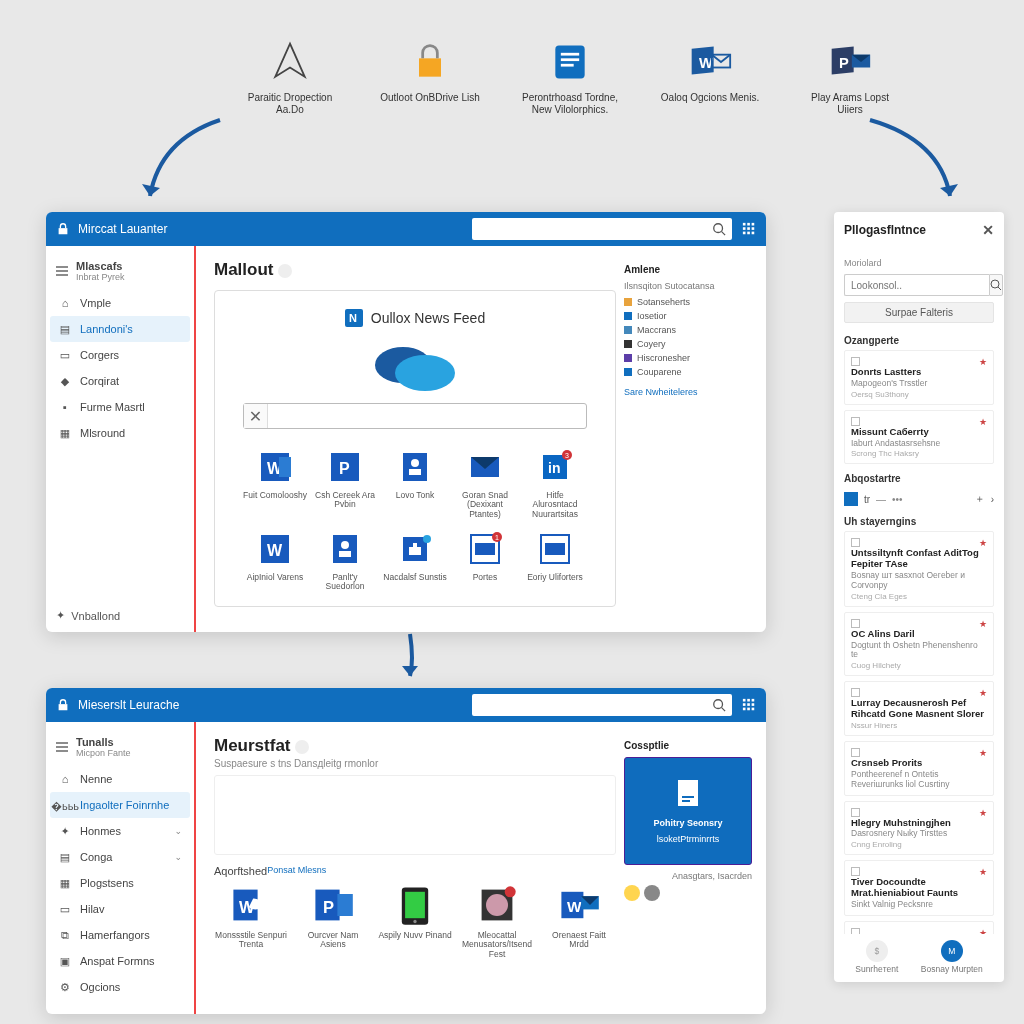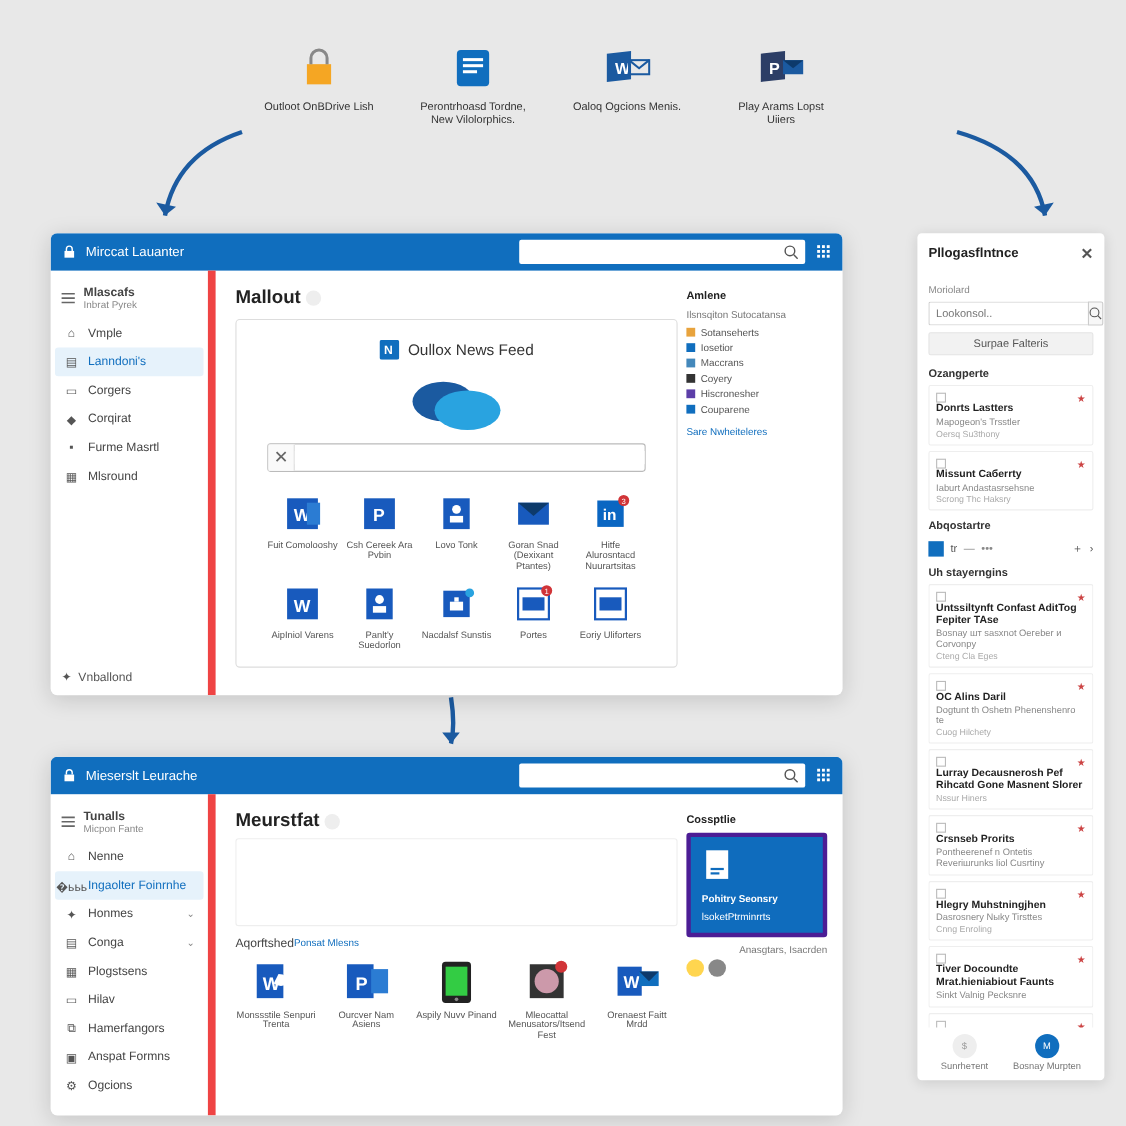--- a/index.html
+++ b/index.html
@@ -17,21 +17,21 @@
   
   .win { position:absolute; background:#fff; border-radius:6px; box-shadow:0 4px 20px rgba(0,0,0,.15); overflow:hidden; }
   .titlebar { height:34px; background:#106ebe; color:#fff; display:flex; align-items:center; padding:0 10px; font-size:12px; }
   .titlebar .lock { width:14px; margin-right:8px; }
   .titlebar .tb-search { margin-left:auto; background:#fff; width:260px; height:22px; border-radius:2px; display:flex; align-items:center; justify-content:flex-end; padding:0 6px; }
   .tb-search svg { width:14px; height:14px; }
   .tb-grid { margin-left:10px; width:14px; height:14px; color:#fff; }
 
   
   .body { display:flex; height:calc(100% - 34px); }
-  .side { width:150px; border-right:7px solid #ef4444; padding:10px 4px; font-size:11px; color:#444; }
+  .side { width:150px; border-right:2px solid #ef4444; padding:10px 4px; font-size:11px; color:#444; }
   .side .hdr { display:flex; align-items:center; gap:6px; margin:4px 4px 6px; }
   .side .hdr .sm { font-size:9px; color:#888; display:block; }
   .side .nav { margin-top:8px; }
   .side .nav .item { display:flex; align-items:center; gap:8px; padding:6px 8px; border-radius:3px; cursor:pointer; }
   .side .nav .item.sel { background:#e6f2fb; color:#106ebe; }
   .side .nav .ic { width:14px;height:14px; color:#555; display:flex;align-items:center;justify-content:center; }
   .side .bottom { position:absolute; bottom:10px; left:10px; font-size:11px; display:flex; align-items:center; gap:6px; color:#555; }
 
   
   .main { flex:1; padding:14px 0 14px 18px; display:flex; }
@@ -51,21 +51,21 @@
   .badge { fill:#d13438; }
 
   
   .aside { width:150px; padding:4px 14px 0 8px; font-size:10px; color:#444; }
   .aside h4 { font-size:10px; font-weight:600; margin-bottom:6px; color:#222; }
   .aside .grp { font-size:9px; color:#777; }
   .aside ul { list-style:none; margin:4px 0 8px; }
   .aside li { display:flex;align-items:center;gap:5px;padding:2px 0;font-size:9px;color:#555; }
   .aside li .sq { width:8px;height:8px;background:#106ebe; }
   .aside .link { color:#106ebe; font-size:9px; cursor:pointer; }
-  .aside .card { border:4px solid #4c1d95;border-radius:3px;padding:10px;text-align:left;background:#0f6cbd;color:#fff;margin-top:6px; }
+  .aside .card { border:1px solid #4c1d95;border-radius:3px;padding:20px;text-align:center;background:#0f6cbd;color:#fff;margin-top:6px; }
   .aside .card .cap { font-size:9px; margin-top:6px; }
   .aside .below { font-size:9px;color:#777;margin-top:6px;text-align:right; }
   .aside .avs { display:flex;gap:4px;margin-top:4px; }
   .aside .avs span{width:16px;height:16px;border-radius:50%;background:#ffd54f; }
   .aside .avs span:nth-child(2){background:#888;}
 
   
   .apps-sec h5 { font-size:11px;color:#444;margin:10px 0 6px;font-weight:400; }
   .apps { display:grid; grid-template-columns:repeat(5,1fr); gap:8px; }
   .app { display:flex;flex-direction:column;align-items:center;text-align:center; }
@@ -99,20 +99,28 @@
 
   .link-sm { font-size:9px;color:#106ebe;float:right;cursor:pointer; }
   .empty-area { border:1px solid #eee;border-radius:3px;height:80px;margin-top:6px; }
 
   .chev { font-size:9px;color:#888;margin-left:auto; }
 </style>
 </head>
 <body>
 
 <div class="top-strip">
+  <div class="top-item">
+    <div class="ic">
+      <svg viewBox="0 0 48 48">
+          <path d="M24 4 L40 40 L24 30 L8 40 Z" fill="none" stroke="#444" stroke-width="2"></path>
+        </svg>
+    </div>
+    <div class="lbl">Paraitic Dropection Aa.Do</div>
+  </div>
   <div class="top-item">
     <div class="ic">
       <svg viewBox="0 0 48 48">
           <rect x="12" y="20" width="24" height="20" fill="#f5a623"></rect>
           <path d="M16 20 v-6 a8 8 0 0 1 16 0 v6" fill="none" stroke="#888" stroke-width="3"></path>
         </svg>
     </div>
     <div class="lbl">Outloot OnBDrive Lish</div>
   </div>
   <div class="top-item">
@@ -454,20 +462,21 @@
           </div>
           <div class="item">
             <span class="ic">⚙</span>
             <span>Ogcions</span>
           </div>
         </div>
     </div>
     <div class="main">
       <div class="content">
         <h2>Meurstfat</h2><span class="tag"></span>
+        <div class="sub">Suspaesure s tns Dansдleitg rmonlor</div>
         <div class="empty-area"></div>
         <div class="apps-sec">
           <h5 style="display:flex">
               <span>Aqorftshed</span>
               <span class="link-sm">Ponsat Mlesns</span>
             </h5>
           <div class="apps" id="apps2">
               <div class="app">
                 <svg class="ico" viewBox="0 0 40 40">
                   <rect x="4" y="6" width="22" height="28" fill="#185abd"></rect>

